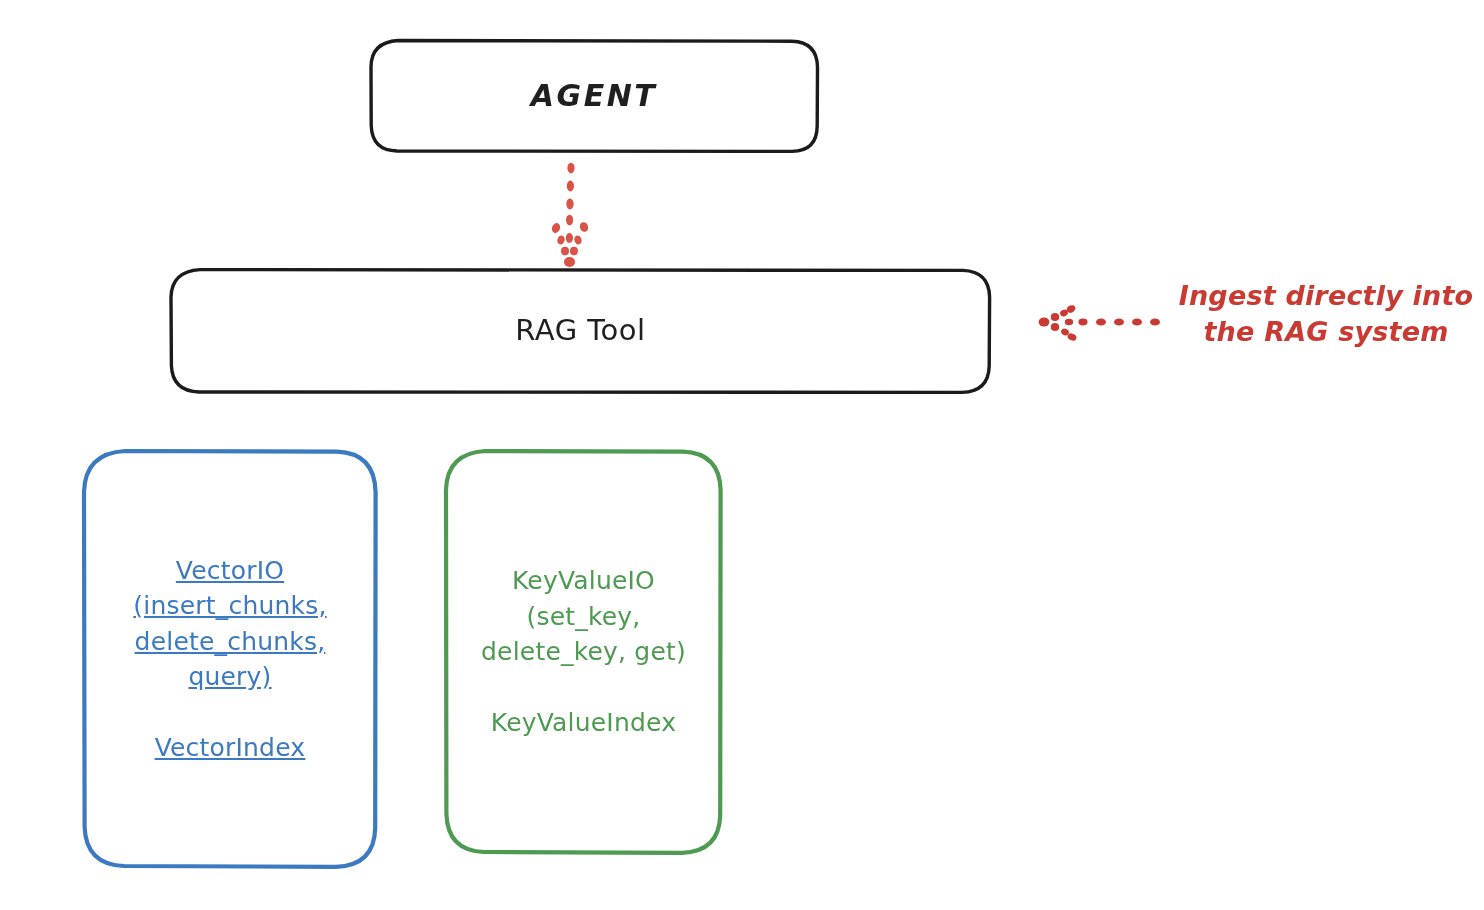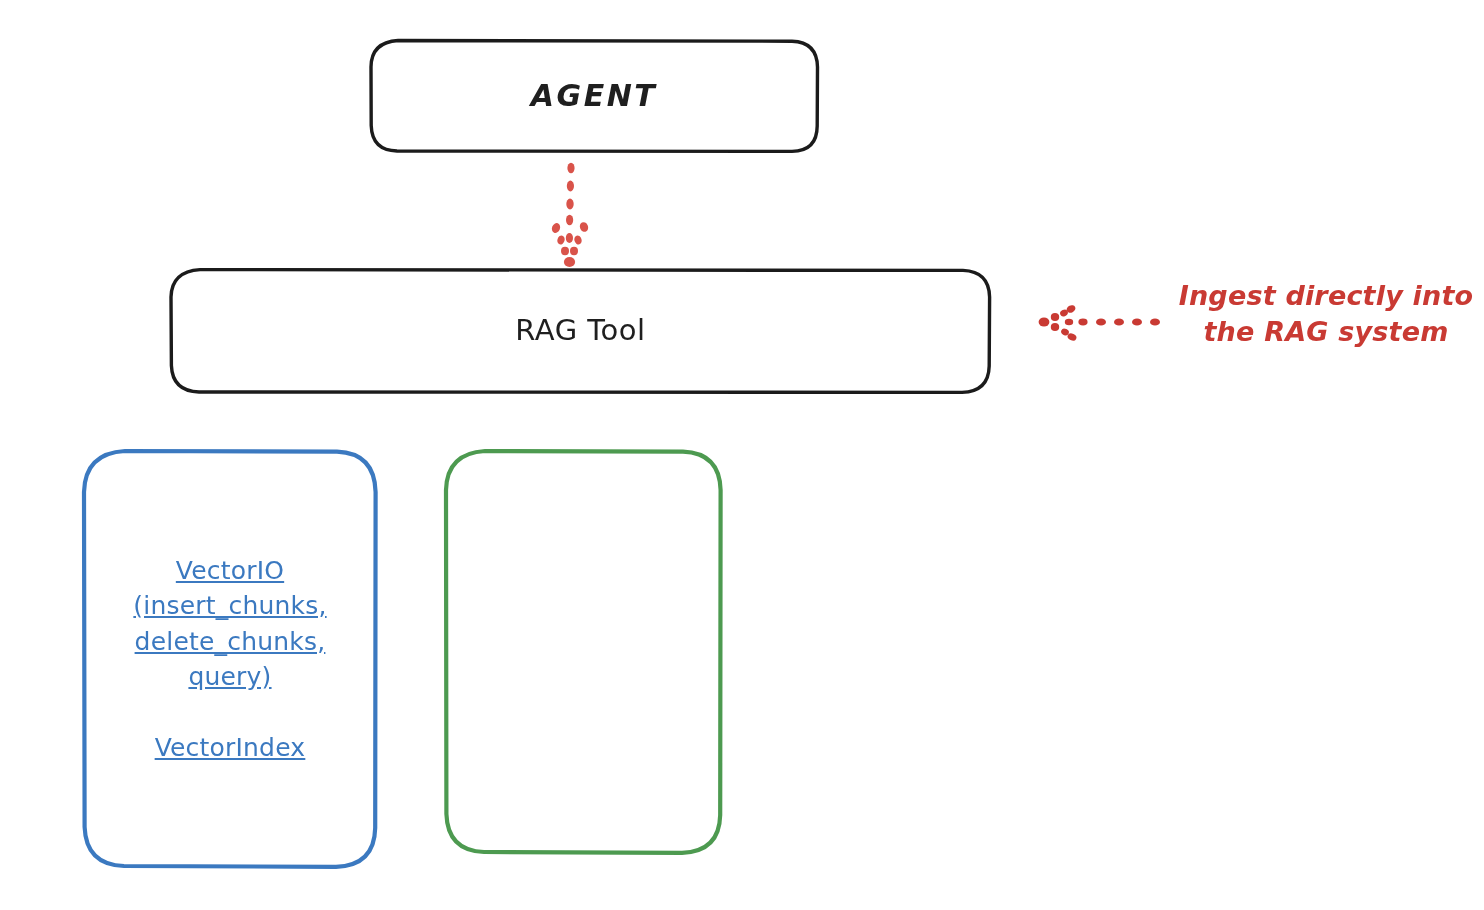--- a/index.html
+++ b/index.html
@@ -228,16 +228,21 @@
 query)
 
 VectorIndex</span>
   </div>
 
   <div class="box provider-box" id="keyvalueio-box">
     <svg class="sketch-border" viewBox="0 0 281 408" preserveAspectRatio="none">
       <path d="M42 3 L240 3.6 Q276.6 5 277.6 42 L277.2 367 Q276.4 403.6 239 404.8
                L41 404 Q4.6 402.8 3.4 366 L3 42 Q4 5.2 42 3 Z"></path>
     </svg>
+    <span class="box-label">KeyValueIO
+(set_key,
+delete_key, get)
+
+KeyValueIndex</span>
   </div>
 
 
 </div>
 
 </body></html>

